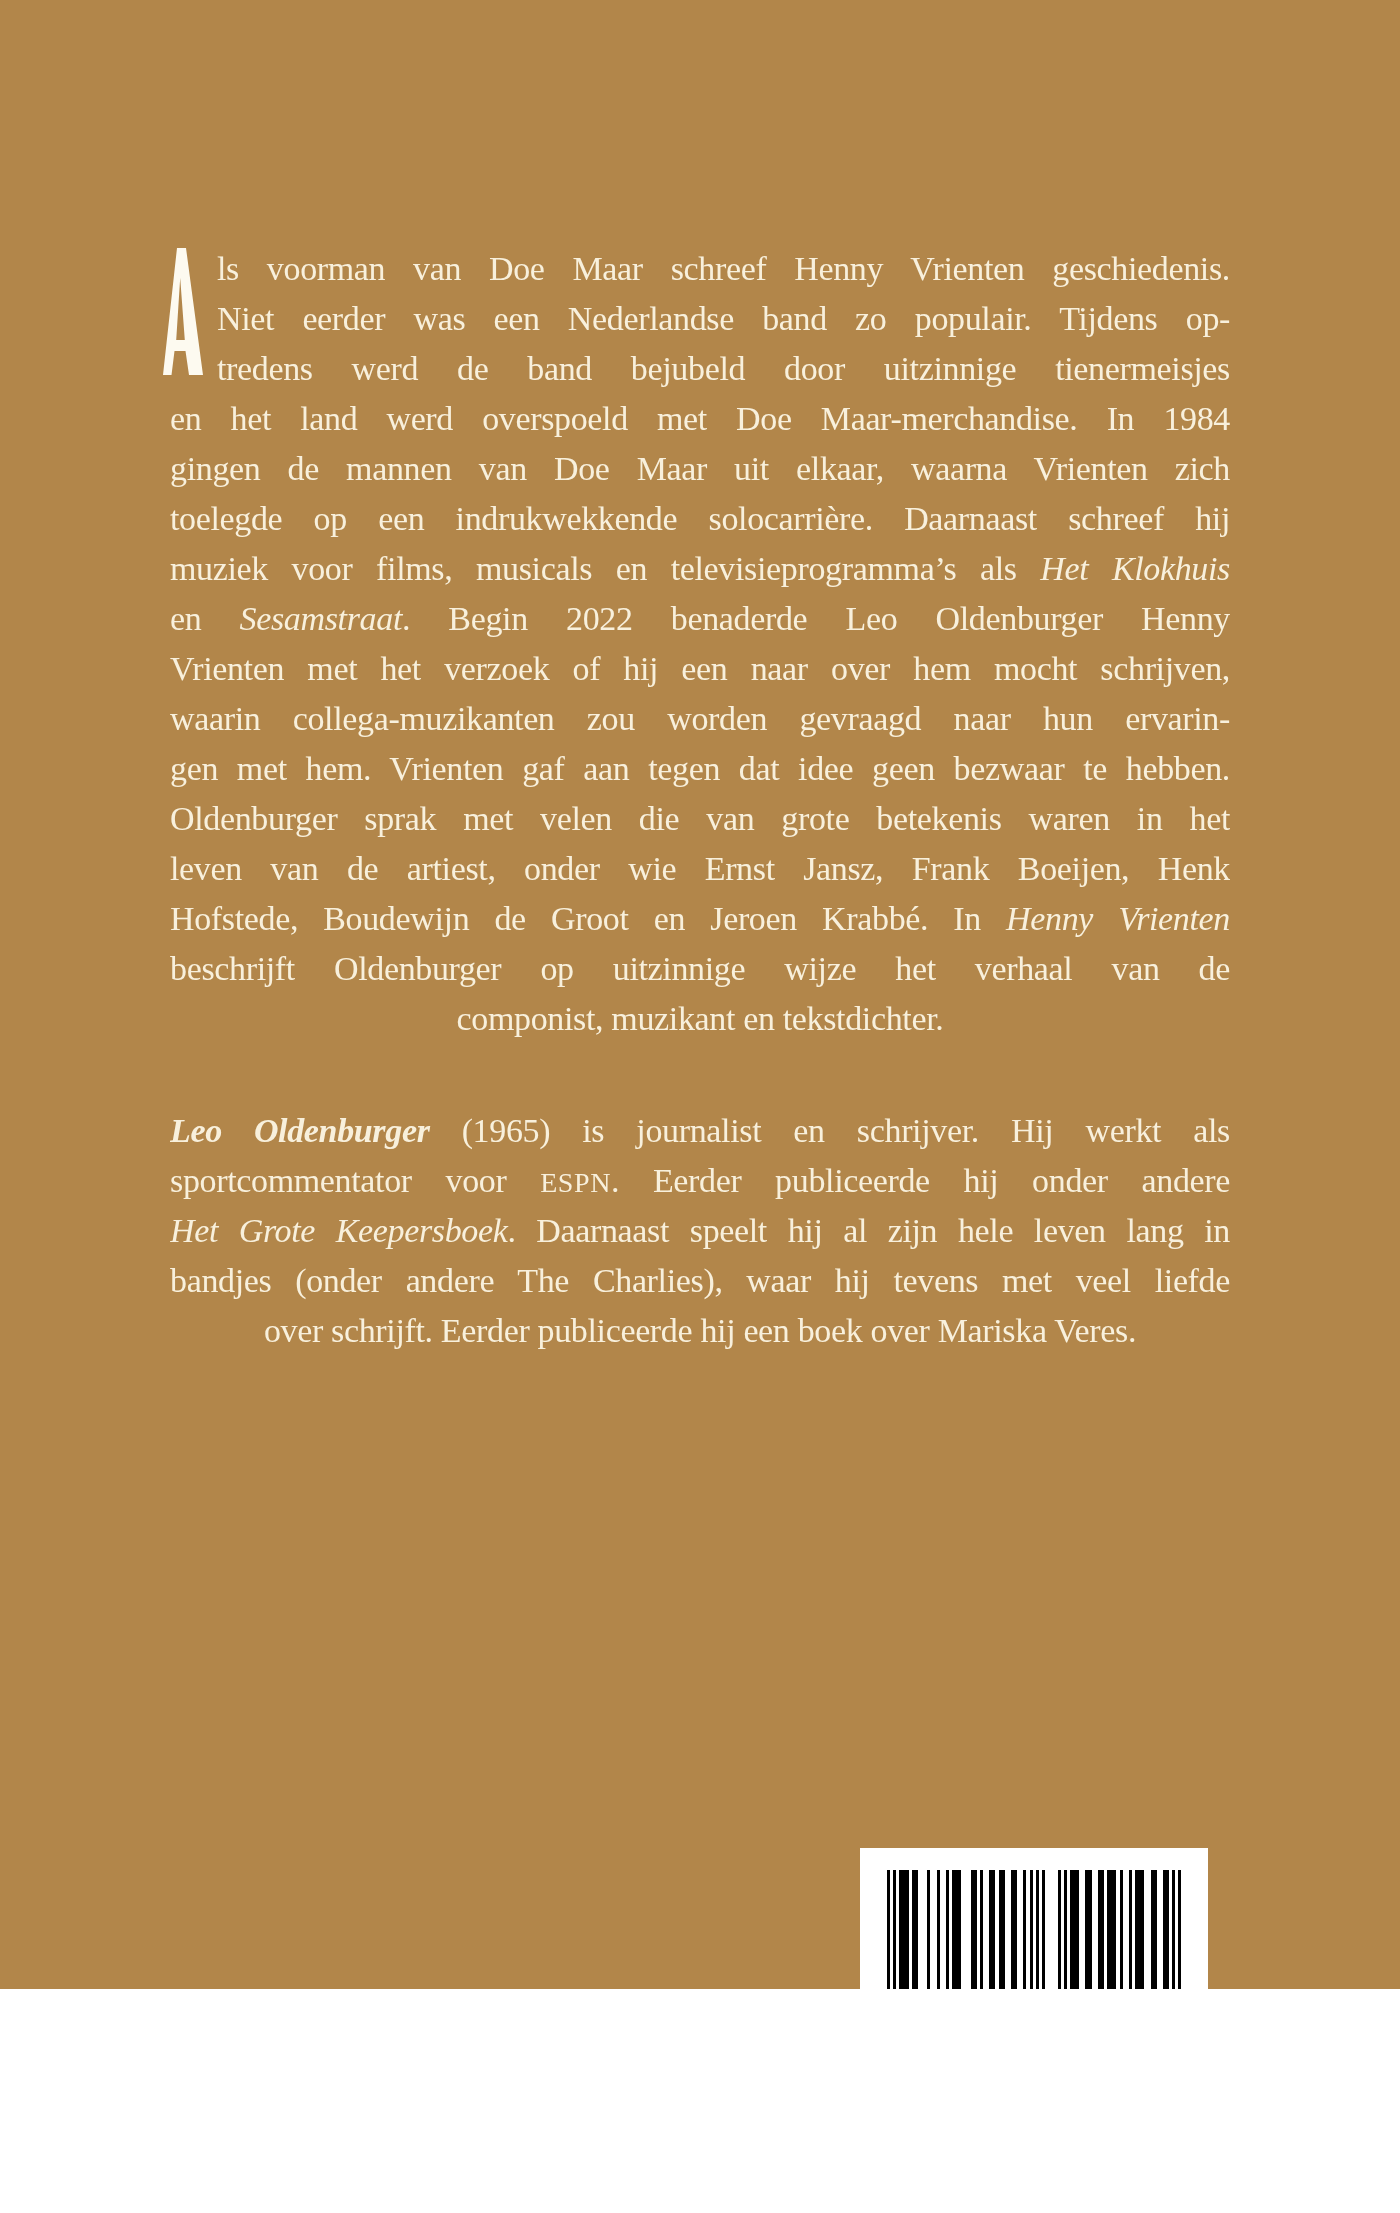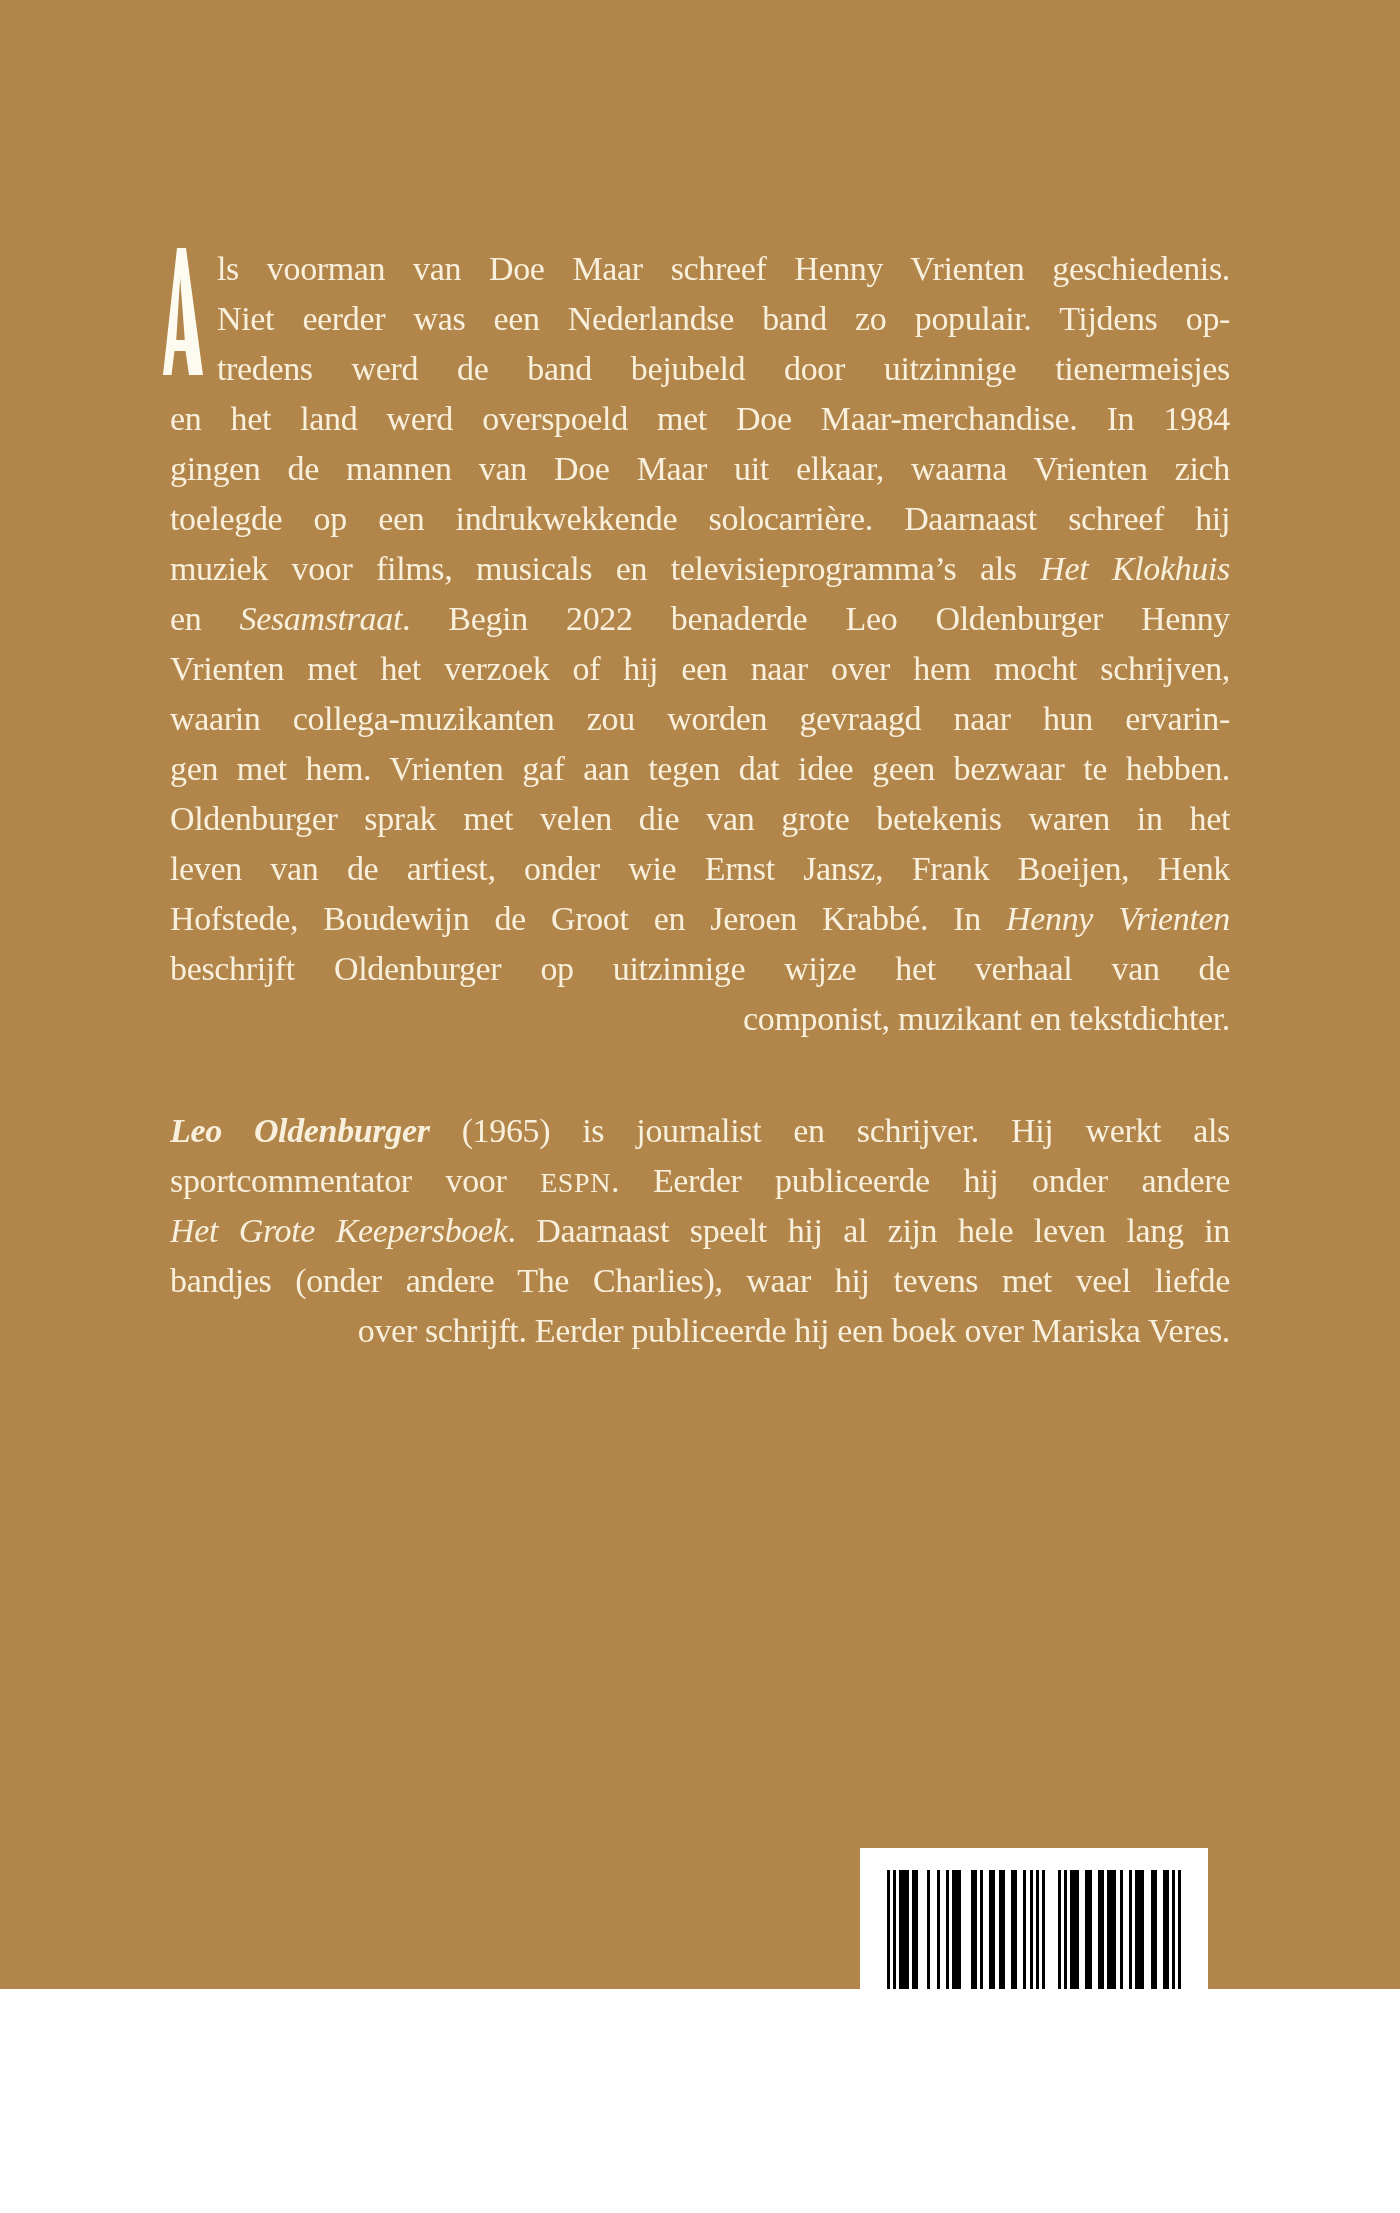--- a/index.html
+++ b/index.html
@@ -27,21 +27,21 @@
     color: var(--text);
     font-size: 34px;
     letter-spacing: -0.35px;
   }
   .para2 { margin-top: 62px; }
 
   .line {
     height: 50px;
     line-height: 50px;
     overflow: hidden;
-    text-align: right;
+    text-align: center;
     white-space: normal;
   }
   .line.justify { text-align: justify; }
   .line.justify::after { content: ""; display: inline-block; width: 100%; height: 0; }
   .line.indent { padding-left: 47px; }
 
   .seg-italic { font-style: italic; }
   .seg-bold { font-weight: bold; font-style: italic; }
   .seg-smallcaps { font-size: 28px; letter-spacing: 0.6px; }
 

